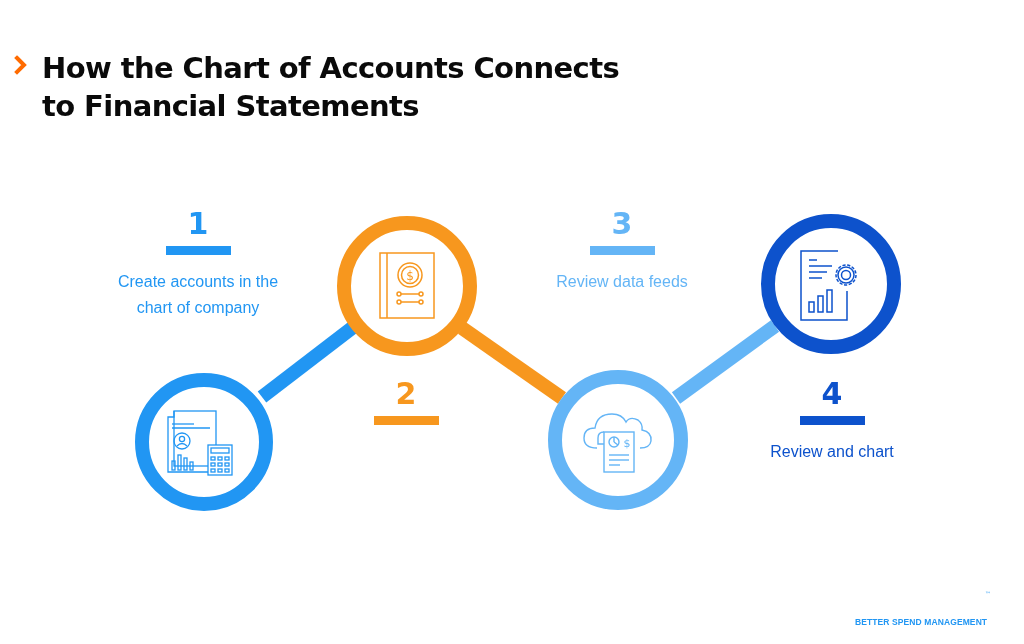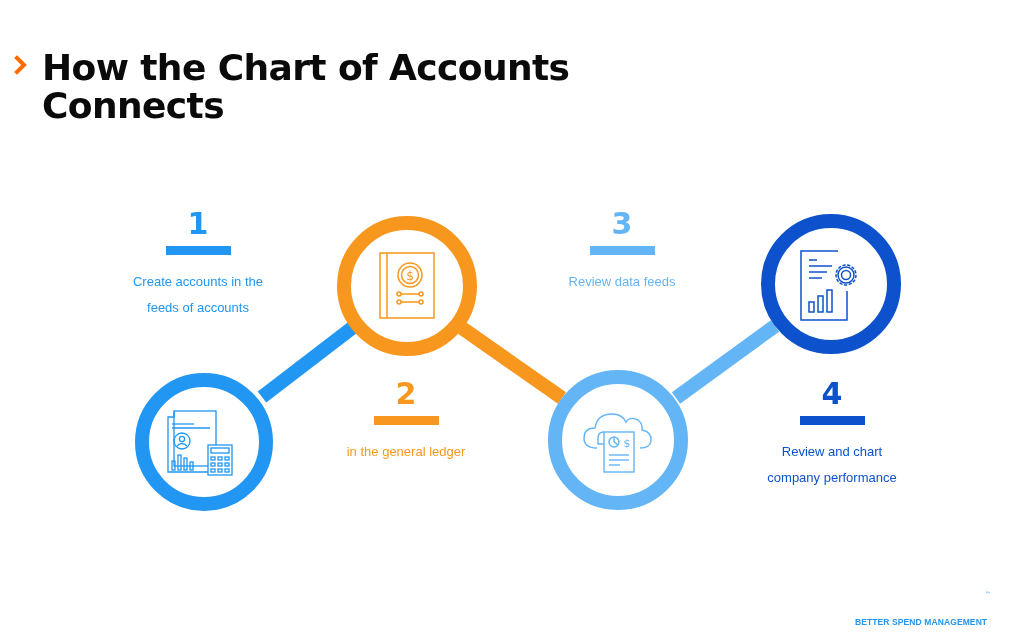--- a/index.html
+++ b/index.html
@@ -5,31 +5,31 @@
   html, body { margin: 0; padding: 0; }
   body {
     width: 1024px; height: 644px; background: #ffffff; position: relative; overflow: hidden;
     font-family: "DejaVu Sans", "Liberation Sans", sans-serif;
   }
   .title-wrap { position: absolute; left: 14px; top: 49px; }
   .chevron { position: absolute; left: 0; top: 6px; width: 14px; height: 20px; }
   .title {
     position: absolute; left: 28px; top: 0; width: 700px;
     font-family: "DejaVu Sans", sans-serif; font-weight: bold;
-    font-size: 36px; line-height: 38px; color: #0a0a0a; letter-spacing: -0.6px;
+    font-size: 29px; line-height: 38px; color: #0a0a0a; letter-spacing: -0.6px;
   }
   svg.diagram { position: absolute; left: 0; top: 0; }
   .step { position: absolute; text-align: center; }
   .step .num {
     font-family: "DejaVu Sans", sans-serif; font-weight: bold;
     font-size: 30px; line-height: 32px; display: block;
   }
   .step .bar { display: block; height: 9px; width: 65px; margin: 6px auto 14px auto; }
   .step .text {
-    font-family: "Liberation Sans", sans-serif; font-size: 13px; line-height: 26px; display: block;
+    font-family: "Liberation Sans", sans-serif; font-size: 16px; line-height: 26px; display: block;
   }
   .logo { position: absolute; left: 855px; top: 590px; }
   .logo .name {
     font-family: "DejaVu Sans", sans-serif; font-weight: bold; font-size: 22px;
     color: #2196f3; letter-spacing: 0.6px; line-height: 24px; display: block;
   }
   .logo .tm { position: absolute; left: 130px; top: 0; font-size: 6px; color: #2196f3; }
   .logo .tag {
     font-family: "Liberation Sans", sans-serif; font-weight: bold; font-size: 8.5px;
     color: #2196f3; line-height: 10px; display: block; letter-spacing: 0.1px; margin-top: 27px;
@@ -37,20 +37,21 @@
 </style>
 </head>
 <body>
 
 <div class="title-wrap">
   <svg class="chevron" viewBox="0 0 14 20">
     <polyline points="3,3 10,10 3,17" fill="none" stroke="#ff6b00" stroke-width="4" stroke-linecap="square"></polyline>
   </svg>
   <div class="title">
     <span>How the Chart of Accounts Connects</span><br>
+    <span>to Financial Statements</span>
   </div>
 </div>
 
 <svg class="diagram" width="1024" height="644" viewBox="0 0 1024 644">
 
   <line x1="262" y1="397" x2="352" y2="328" stroke="#2196f3" stroke-width="14"></line>
   <line x1="462" y1="328" x2="562" y2="398" stroke="#f7971e" stroke-width="14"></line>
   <line x1="676" y1="398" x2="775" y2="326" stroke="#64b5f6" stroke-width="14"></line>
 
   <circle cx="204" cy="442" r="62" fill="#fff" stroke="#2196f3" stroke-width="14"></circle>
@@ -122,38 +123,36 @@
     <circle cx="846" cy="275" r="10" stroke-dasharray="3.2 1.6"></circle>
     <circle cx="846" cy="275" r="8"></circle>
     <circle cx="846" cy="275" r="4.5"></circle>
   </g>
 </svg>
 
 <div class="step" style="left:80px; top:208px; width:236px; color:#2196f3;">
   <span class="num">1</span>
   <span class="bar" style="background:#2196f3;"></span>
   <span class="text">Create accounts in the</span>
-  <span class="text">feeds of accounts</span>
+  <span class="text">chart of company</span>
 </div>
 
 <div class="step" style="left:296px; top:378px; width:220px; color:#f7971e;">
   <span class="num">2</span>
   <span class="bar" style="background:#f7971e;"></span>
-  <span class="text">in the general ledger</span>
 </div>
 
 <div class="step" style="left:510px; top:208px; width:224px; color:#64b5f6;">
   <span class="num">3</span>
   <span class="bar" style="background:#64b5f6;"></span>
   <span class="text">Review data feeds</span>
 </div>
 
 <div class="step" style="left:712px; top:378px; width:240px; color:#0d52cc;">
   <span class="num">4</span>
   <span class="bar" style="background:#0d52cc;"></span>
   <span class="text">Review and chart</span>
-  <span class="text">company performance</span>
 </div>
 
 <div class="logo">
   <span class="tm">™</span>
   <span class="tag">BETTER SPEND MANAGEMENT</span>
 </div>
 
 </body></html>

